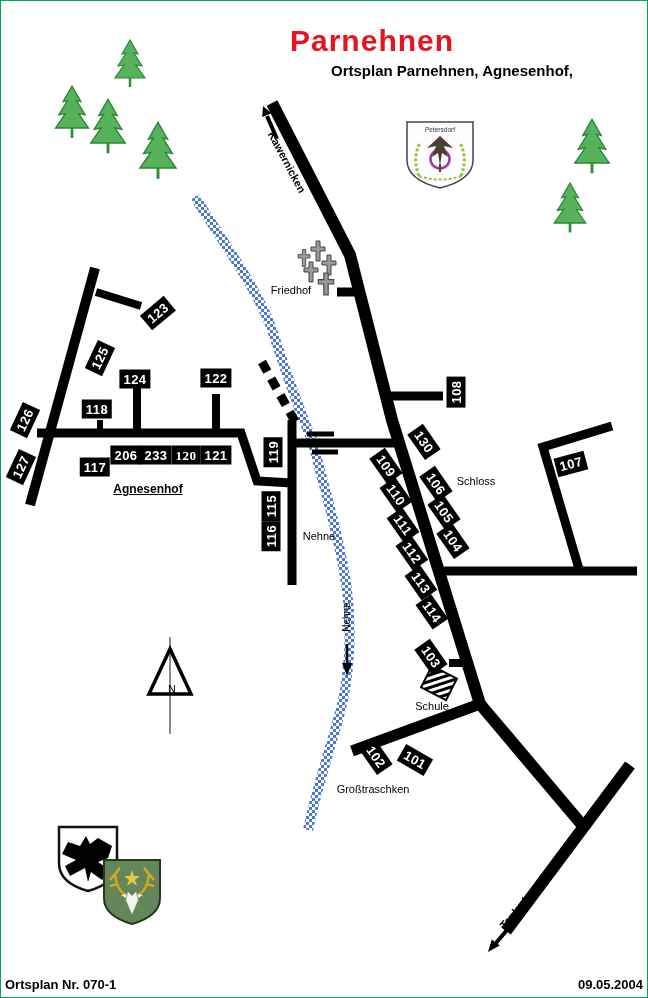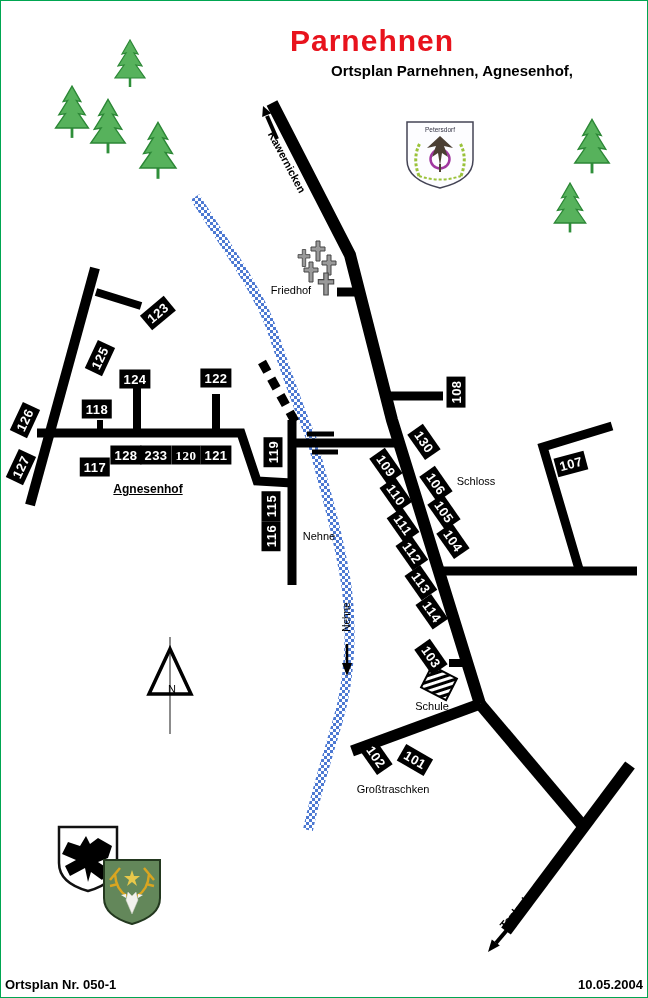--- a/index.html
+++ b/index.html
@@ -167,29 +167,29 @@
       <div class="house" style="left: 97px; top: 409px; transform: translate(-50%, -50%);">118</div>
       <div class="house" style="left: 273px; top: 452px; transform: translate(-50%, -50%) rotate(-90deg);">119</div>
       <div class="house" style="left: 186px; top: 455px; transform: translate(-50%, -50%); font-family: Liberation Serif, serif;">120</div>
       <div class="house" style="left: 216px; top: 455px; transform: translate(-50%, -50%);">121</div>
       <div class="house" style="left: 216px; top: 378px; transform: translate(-50%, -50%);">122</div>
       <div class="house" style="left: 158px; top: 313px; transform: translate(-50%, -50%) rotate(-40deg);">123</div>
       <div class="house" style="left: 135px; top: 355px; transform: translate(-50%, -50%); margin-top: 24px;">124</div>
       <div class="house" style="left: 100px; top: 358px; transform: translate(-50%, -50%) rotate(-65deg);">125</div>
       <div class="house" style="left: 25px; top: 420px; transform: translate(-50%, -50%) rotate(-65deg);">126</div>
       <div class="house" style="left: 21px; top: 467px; transform: translate(-50%, -50%) rotate(-65deg);">127</div>
-      <div class="house" style="left: 126px; top: 455px; transform: translate(-50%, -50%);">128</div>
+      <div class="house" style="left: 126px; top: 455px; transform: translate(-50%, -50%);">206</div>
       <div class="house" style="left: 156px; top: 455px; transform: translate(-50%, -50%);">233</div>
       <div class="house" style="left: 424px; top: 442px; transform: translate(-50%, -50%) rotate(55deg);">130</div>
       <div class="place" style="left: 285px; top: 290px; transform: translate(-50%, -50%); padding-left: 12px;">Friedhof</div>
       <div class="place" style="left: 476px; top: 437px; transform: translate(-50%, -50%); margin-top: 44px;">Schloss</div>
       <div class="place" style="left: 319px; top: 536px; transform: translate(-50%, -50%);">Nehne</div>
       <div class="place" style="left: 432px; top: 706px; transform: translate(-50%, -50%);">Schule</div>
-      <div class="place" style="left: 373px; top: 789px; transform: translate(-50%, -50%); margin-left: 20px;">Großtraschken</div>
+      <div class="place" style="left: 373px; top: 789px; transform: translate(-50%, -50%);">Großtraschken</div>
       <div class="place bold" style="left: 148px; top: 489px; transform: translate(-50%, -50%);">Agnesenhof</div>
       <div class="sign" style="left: 287px; top: 162px; transform: translate(-50%, -50%) rotate(62deg);">Kawernicken</div>
       <div class="sign" style="left: 519px; top: 907px; transform: translate(-50%, -50%) rotate(-50deg);">Taplacken</div>
       <div class="sign river" style="left: 346px; top: 617px; transform: translate(-50%, -50%) rotate(-90deg);">Nehne</div>
     </div>
 
-  <div class="footer left">Ortsplan Nr. 050-1</div>
-  <div class="footer right">10.05.2004</div>
+  <div class="footer left">Ortsplan Nr. 070-1</div>
+  <div class="footer right">09.05.2004</div>
 </div>
 
 </body></html>

